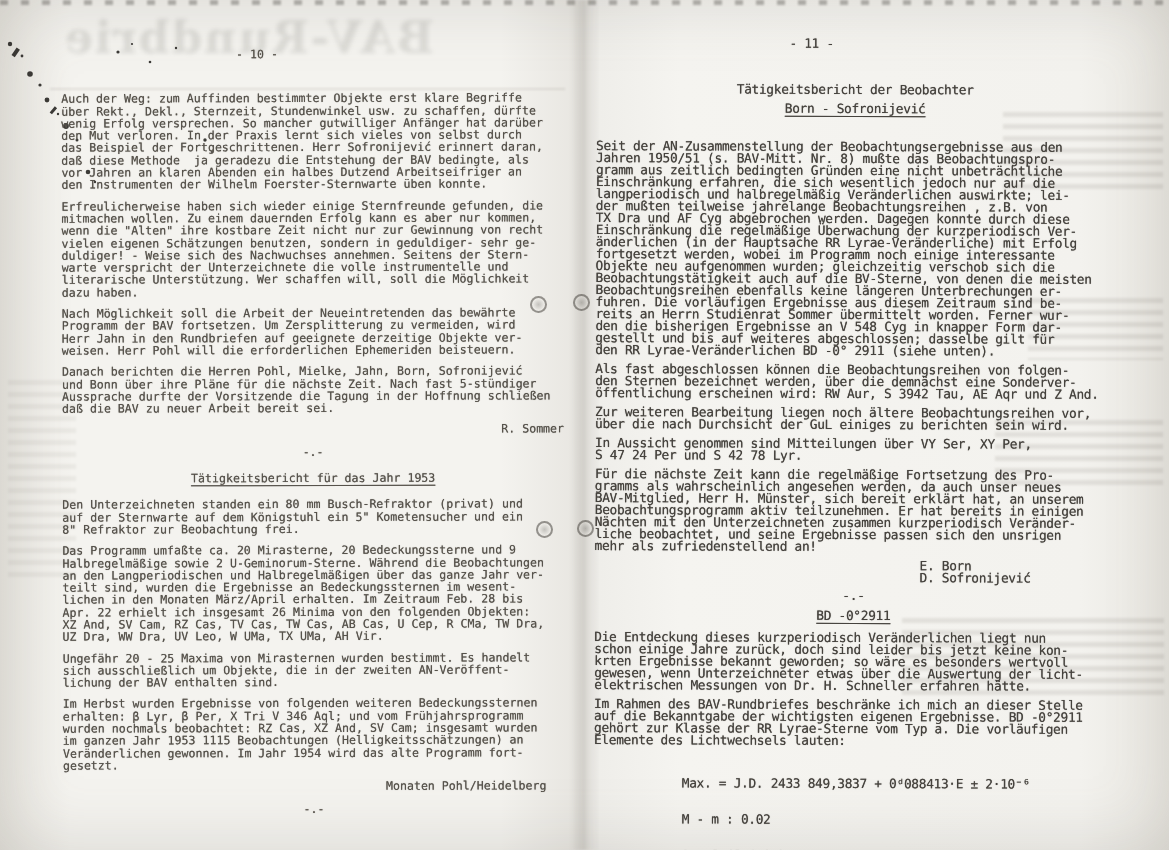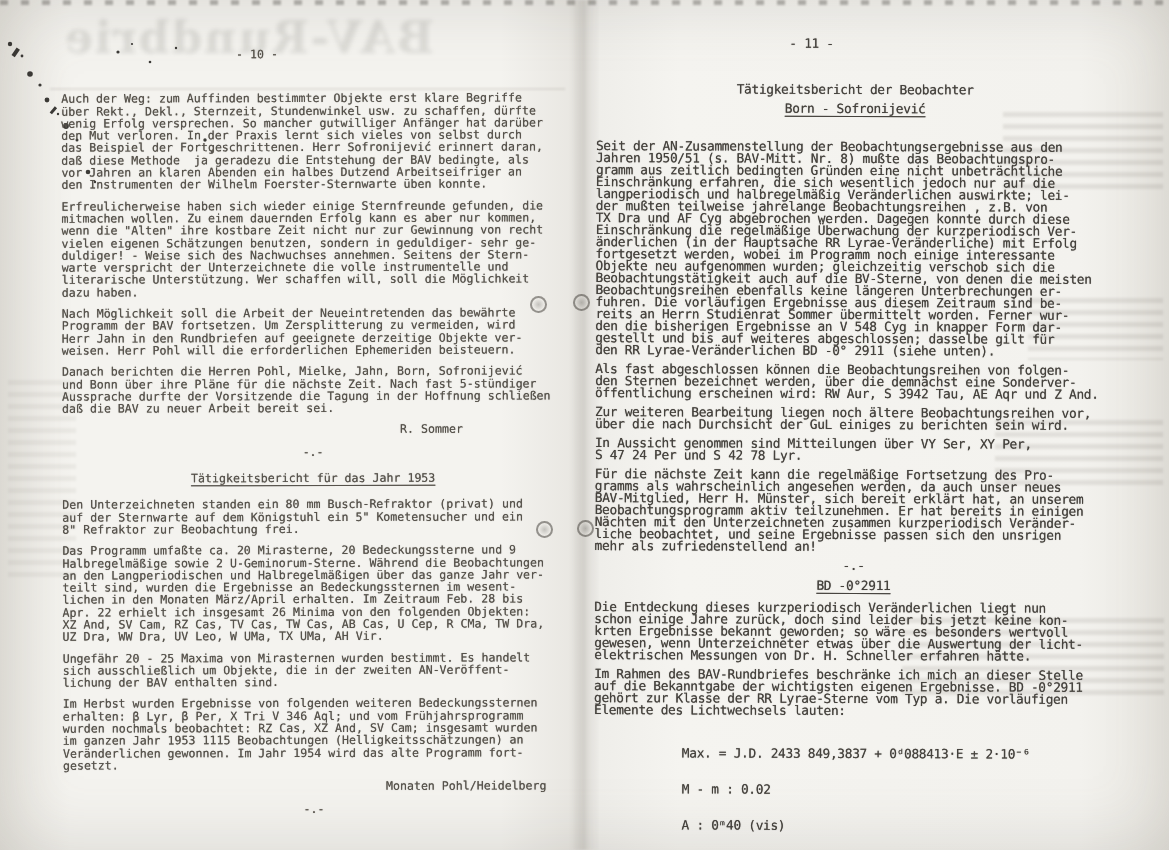--- a/index.html
+++ b/index.html
@@ -34,21 +34,21 @@
                 text-shadow:0 0 .7px rgba(69,66,61,.85); padding-top:38px; }
   .para { margin:0 0 9px 0; white-space:pre-wrap; }
   .page-right .para { margin-bottom:7px; }
   .pageno { display:inline-block; white-space:pre; }
   .page-left  .pageno { margin-left:175px; }
   .page-right .pageno { margin-left:193px; }
   .p1-first { margin-top:32px; }
   .heading { text-align:center; margin:14px 0 14px 0; }
   .underlined { text-decoration:underline; text-underline-offset:3px; }
   .sig { white-space:pre; }
-  .sig-sommer { margin:6px 0 0 338px; }
+  .sig-sommer { margin:6px 0 0 338px;text-align:right; }
   .sig-pohl   { margin:4px 0 0 323px; }
   .separator { text-align:center; margin:10px 0 6px 0; }
   .r-head1 { text-align:center; margin:34px 0 0 0; }
   .r-head2 { text-align:center; margin:7px 0 0 0; }
   .r-p1 { margin-top:26px; }
   .sig-block { margin:0 0 0 325px; }
   .r-sep { margin:6px 0 6px 0; }
   .r-subhead { text-align:center; margin:8px 0 10px 0; }
   .formula { margin:4px 0 0 88px; white-space:pre-wrap; }
   
@@ -193,20 +193,24 @@
 über die nach Durchsicht der GuL einiges zu berichten sein wird.</p>
     <p class="para">In Aussicht genommen sind Mitteilungen über VY Ser, XY Per,
 S 47 24 Per und S 42 78 Lyr.</p>
     <p class="para">Für die nächste Zeit kann die regelmäßige Fortsetzung des Pro-
 gramms als wahrscheinlich angesehen werden, da auch unser neues
 BAV-Mitglied, Herr H. Münster, sich bereit erklärt hat, an unserem
 Beobachtungsprogramm aktiv teilzunehmen. Er hat bereits in einigen
 Nächten mit den Unterzeichneten zusammen kurzperiodisch Veränder-
 liche beobachtet, und seine Ergebnisse passen sich den unsrigen
 mehr als zufriedenstellend an!</p>
+    <div class="sig-block">
+      <div class="sig">E. Born</div>
+      <div class="sig">D. Sofronijević</div>
+    </div>
     <div class="separator r-sep">-.-</div>
     <div class="r-subhead underlined">BD -0°2911</div>
     <p class="para">Die Entdeckung dieses kurzperiodisch Veränderlichen liegt nun
 schon einige Jahre zurück, doch sind leider bis jetzt keine kon-
 krten Ergebnisse bekannt geworden; so wäre es besonders wertvoll
 gewesen, wenn Unterzeichneter etwas über die Auswertung der licht-
 elektrischen Messungen von Dr. H. Schneller erfahren hätte.</p>
     <p class="para">Im Rahmen des BAV-Rundbriefes beschränke ich mich an dieser Stelle
 auf die Bekanntgabe der wichtigsten eigenen Ergebnisse. BD -0°2911
 gehört zur Klasse der RR Lyrae-Sterne vom Typ a. Die vorläufigen

